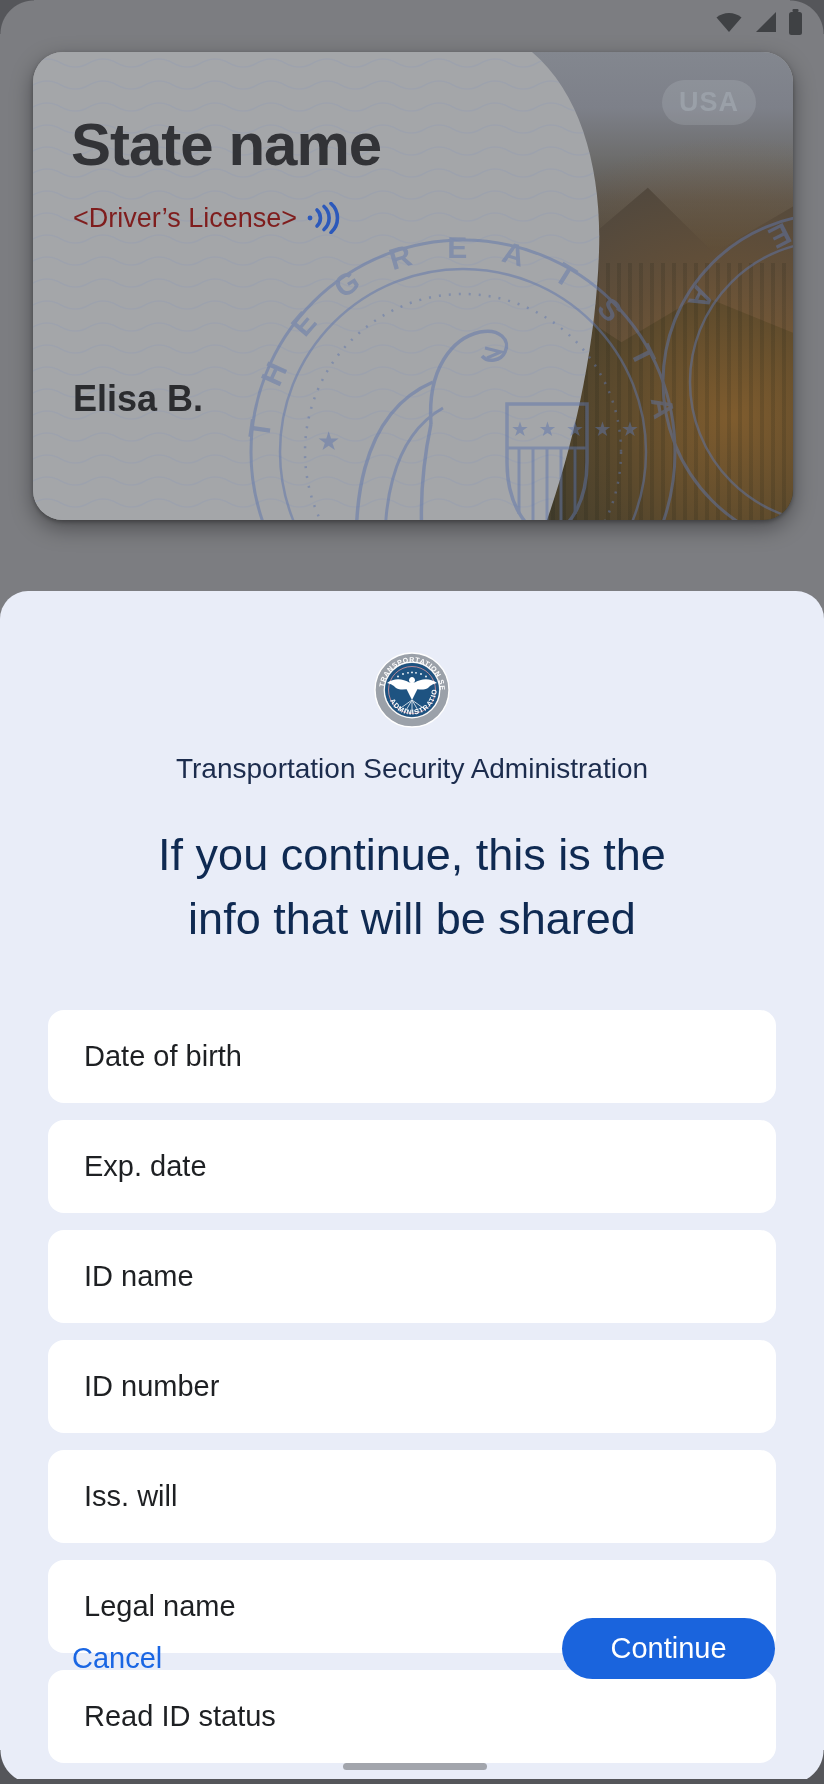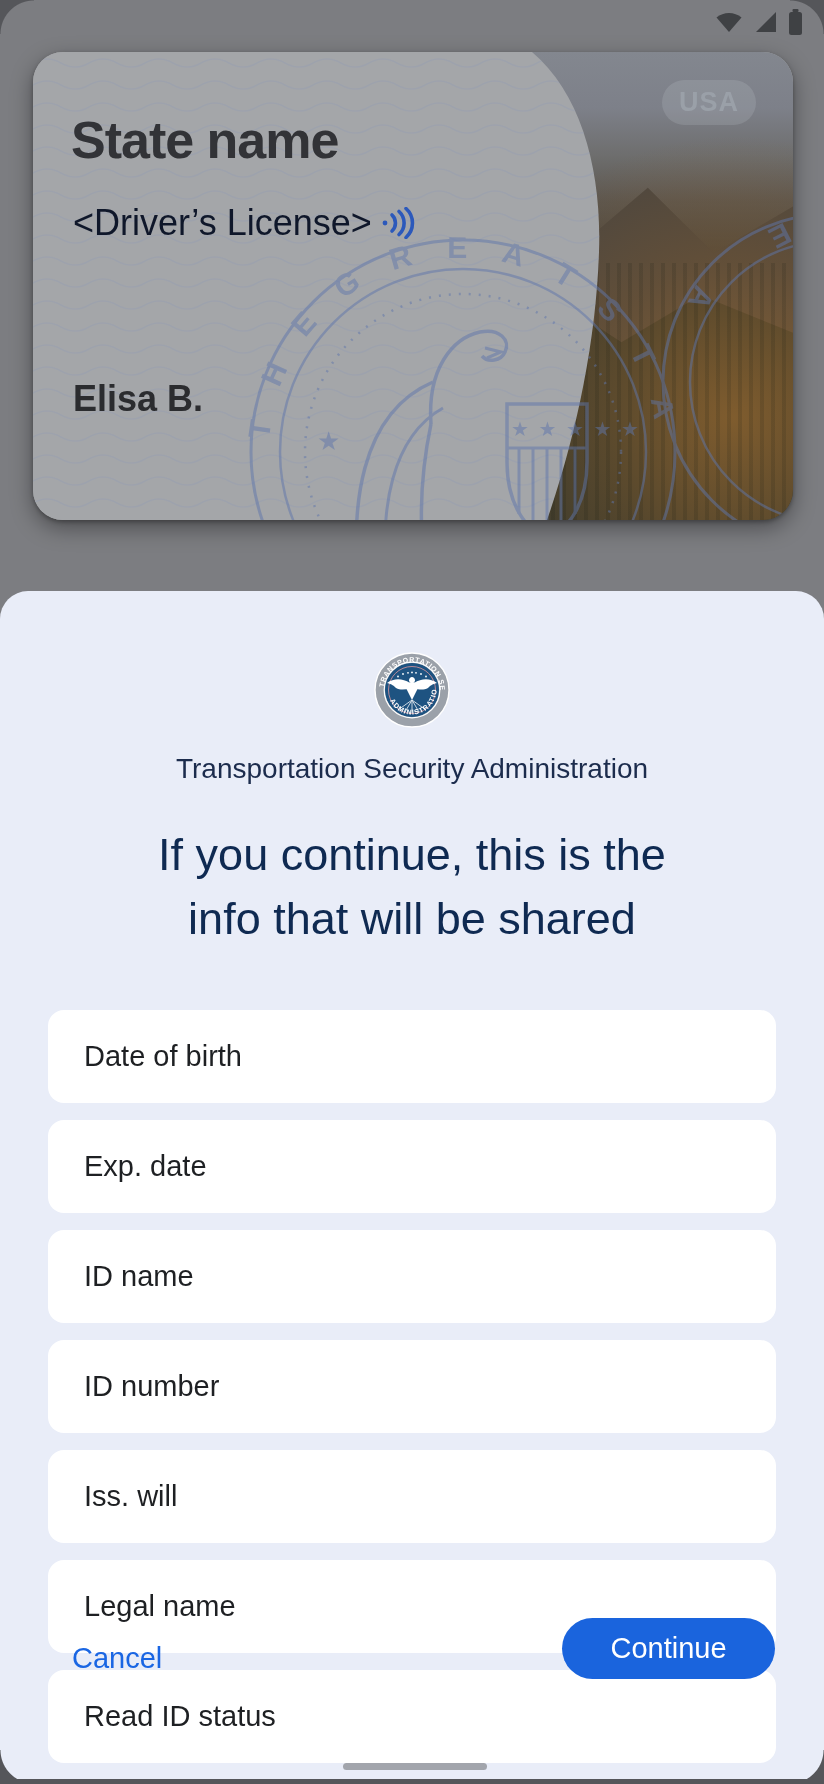--- a/index.html
+++ b/index.html
@@ -26,23 +26,23 @@
   }
   .photo .ridge1 { position:absolute; inset:0;
     background:#4b4640; clip-path:polygon(0 40%,18% 31%,36% 41%,56% 29%,76% 43%,100% 33%,100% 100%,0 100%); }
   .photo .ridge2 { position:absolute; inset:0;
     background:#33372e; clip-path:polygon(0 58%,22% 50%,48% 62%,72% 52%,100% 60%,100% 100%,0 100%); }
   .photo .autumn { position:absolute; inset:0;
     background:radial-gradient(circle at 82% 78%, rgba(168,112,46,0.65) 0%, rgba(140,95,42,0.35) 34%, rgba(0,0,0,0) 62%); }
   .photo .trees { position:absolute; left:0; right:0; top:45%; bottom:0;
     background:repeating-linear-gradient(90deg, rgba(18,24,16,0.28) 0 4px, rgba(0,0,0,0) 4px 11px); opacity:.5; }
   .card-art { position:absolute; inset:0; }
-  .card-title { position:absolute; left:38px; top:58px; font-size:52px; font-weight:700; color:#323337; letter-spacing:-1px; }
+  .card-title { position:absolute; left:38px; top:58px; font-size:60px; font-weight:700; color:#323337; letter-spacing:-1px; }
   .card-subtitle { position:absolute; left:40px; top:150px; display:flex; align-items:center; gap:9px;
-    color:#0f172a; font-size:36px; font-weight:500; }
+    color:#7f1d1d; font-size:27px; font-weight:500; }
   .card-holder { position:absolute; left:40px; top:326px; font-size:36px; font-weight:700; color:#2b2c2f; }
   .usa-badge { position:absolute; left:629px; top:28px; width:94px; height:45px; border-radius:23px;
     background:rgba(210,215,222,0.16); display:flex; align-items:center; justify-content:center;
     font-size:27px; font-weight:700; color:#9aa0a8; letter-spacing:1px; }
 
   
   .sheet { position:absolute; left:0; top:591px; width:824px; height:1193px;
     background:#e9edf8; border-radius:28px 28px 0 0; }
   .tsa-logo { position:absolute; left:374px; top:61px; width:76px; height:76px; }
   .agency { position:absolute; left:0; top:162px; width:100%; text-align:center;

